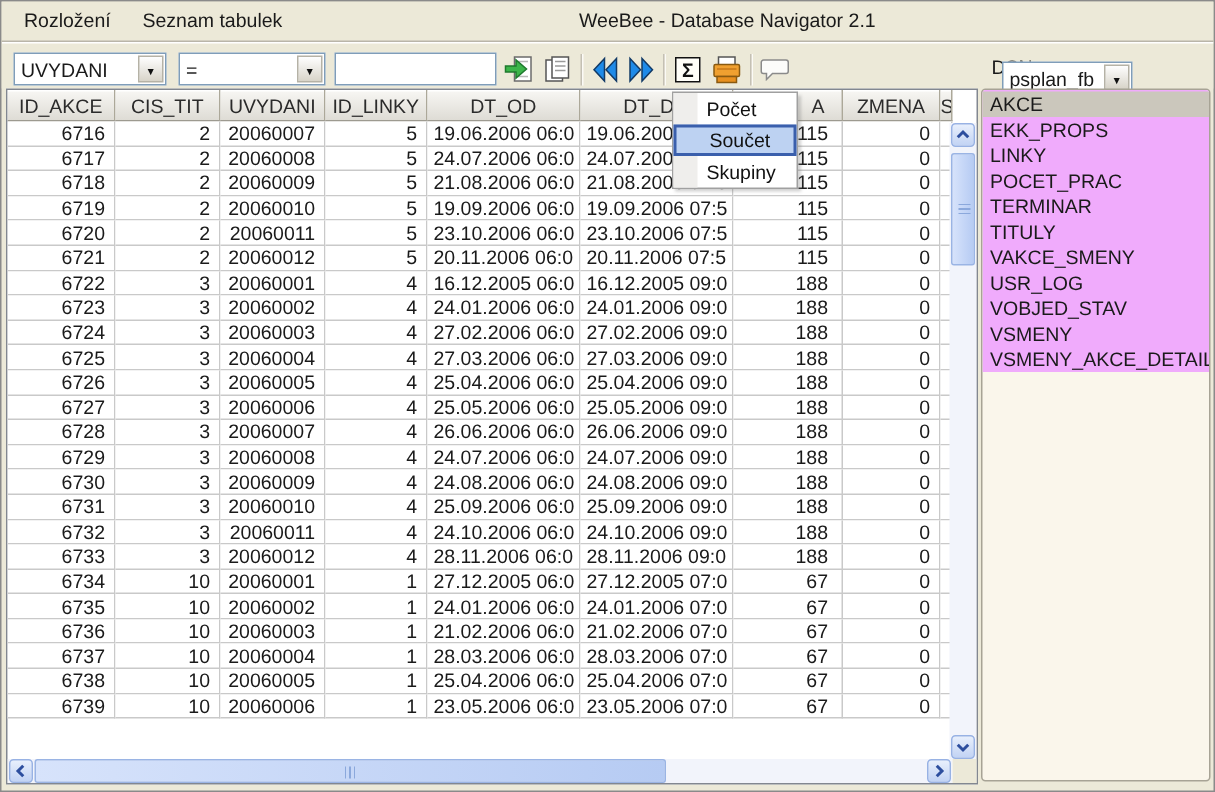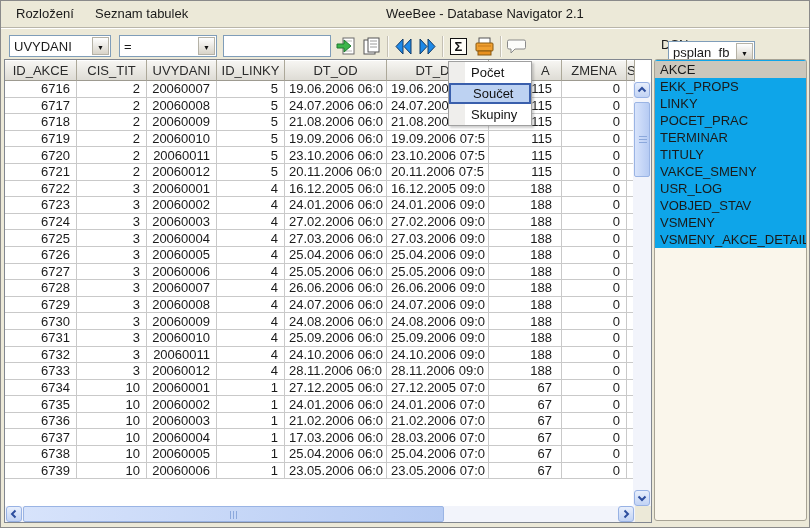--- a/index.html
+++ b/index.html
@@ -62,21 +62,21 @@
   
   .ctx-menu { position:absolute; left:447px; top:60px; width:84px; background:#fff;
               border:1px solid #a0a0a0; box-shadow:2px 2px 2px rgba(120,120,120,0.35); z-index:50; }
   .ctx-gutter { position:absolute; left:0; top:0; bottom:0; width:16px; background:#efeeec; }
   .ctx-item { position:relative; height:21px; line-height:21px; font-size:13px; padding-left:22px; color:#111; }
   .ctx-item.hl { background:#bdd2f2; border:2px solid #3a5fac; line-height:17px; }
   
   .dsn-label { position:absolute; left:660px; top:33px; height:22px; line-height:22px; font-size:13px; }
   .table-list { position:absolute; left:653px; top:58px; width:153px; height:462px;
                 background:#faf6eb; border:1px solid #a7a395; border-radius:3px; overflow:hidden; }
-  .list-strip { position:absolute; left:0; top:0; width:151px; background:#0ea5e9; padding-top:1px; }
+  .list-strip { position:absolute; left:0; top:0; width:151px; background:#f0abfc; padding-top:1px; }
   .list-item { height:17px; line-height:17px; font-size:13px; padding-left:5px; white-space:nowrap; cursor:default; }
   .list-item.sel { background:#cbc7bc; }
   
   .icon { display:block; }
 </style>
 </head>
 <body>
 
 <div class="menubar">
   <div class="menubar-item" style="left:9px;text-align:right;">Rozložení</div>
@@ -407,21 +407,21 @@
           <td class="dt">21.02.2006 07:0</td>
           <td class="num pad8">67</td>
           <td class="num">0</td>
           <td class=""></td>
         </tr>
         <tr>
           <td class="num">6737</td>
           <td class="num">10</td>
           <td class="num">20060004</td>
           <td class="num">1</td>
-          <td class="dt">17.03.2006 06:0</td>
+          <td class="dt">28.03.2006 06:0</td>
           <td class="dt">28.03.2006 07:0</td>
           <td class="num pad8">67</td>
           <td class="num">0</td>
           <td class=""></td>
         </tr>
         <tr>
           <td class="num">6738</td>
           <td class="num">10</td>
           <td class="num">20060005</td>
           <td class="num">1</td>

